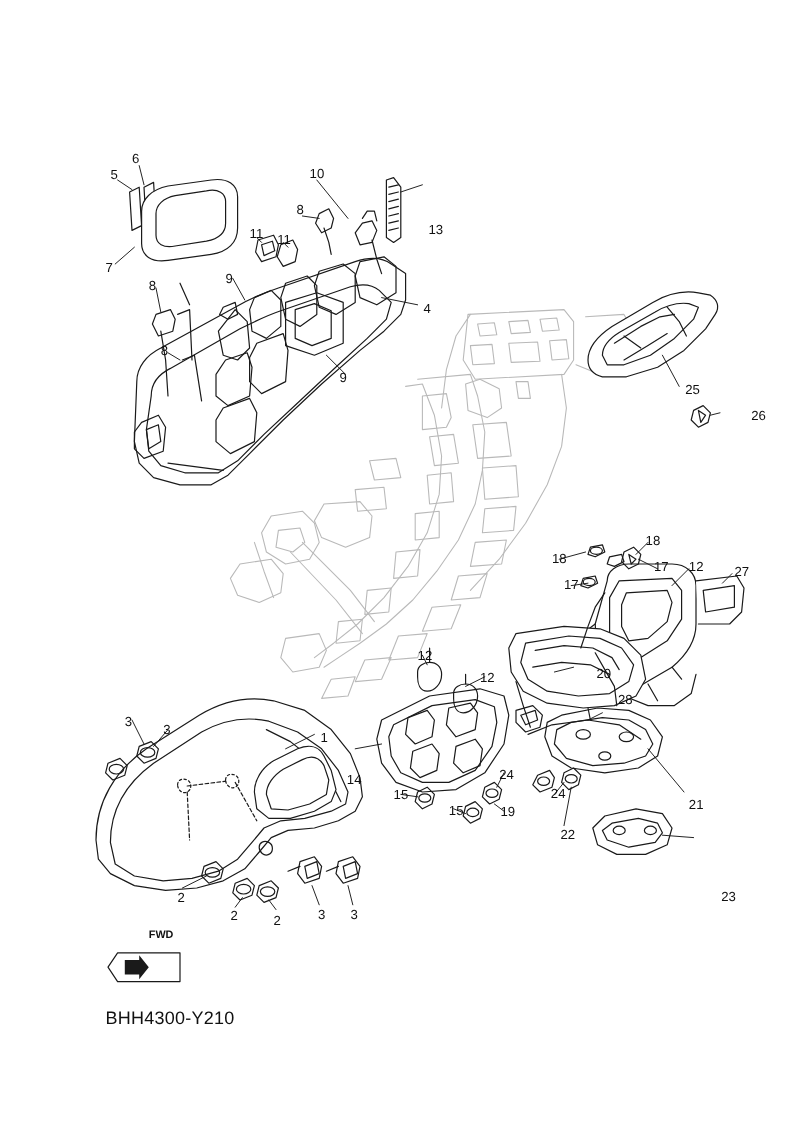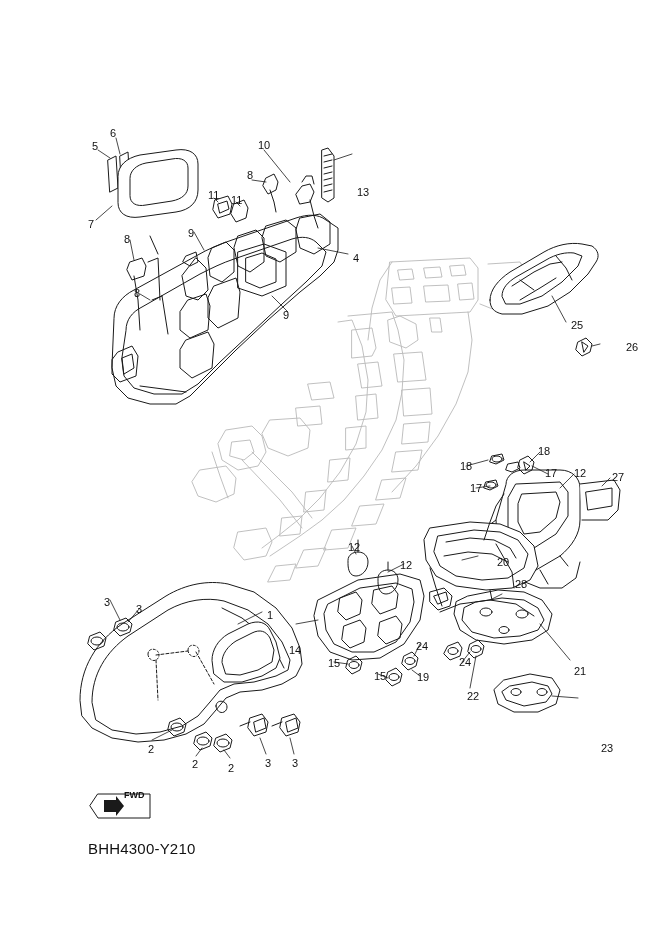--- a/index.html
+++ b/index.html
@@ -277,21 +277,21 @@
         <path d="M578 698 L552 696"></path>
         <path d="M152 740 L172 730"></path>
         <path d="M196 756 L202 748"></path>
         <path d="M230 758 L224 750"></path>
         <path d="M266 754 L260 738"></path>
         <path d="M294 754 L290 738"></path>
       </g>
     </g>
   </svg>
 
-  <div class="fwd-label" style="left:124px; top:790px;">FWD</div>
+  <div class="fwd-label" style="left:124px; top:774px;">FWD</div>
 
   <div class="partcode" style="left:88px; top:840px;">BHH4300-Y210</div>
 
   <div class="callout" style="left:110px; top:128px;">6</div>
   <div class="callout" style="left:92px; top:141px;">5</div>
   <div class="callout" style="left:258px; top:140px;">10</div>
   <div class="callout" style="left:357px; top:150px;margin-top:37px;">13</div>
   <div class="callout" style="left:247px; top:170px;">8</div>
   <div class="callout" style="left:208px; top:190px;">11</div>
   <div class="callout" style="left:231px; top:195px;">11</div>

